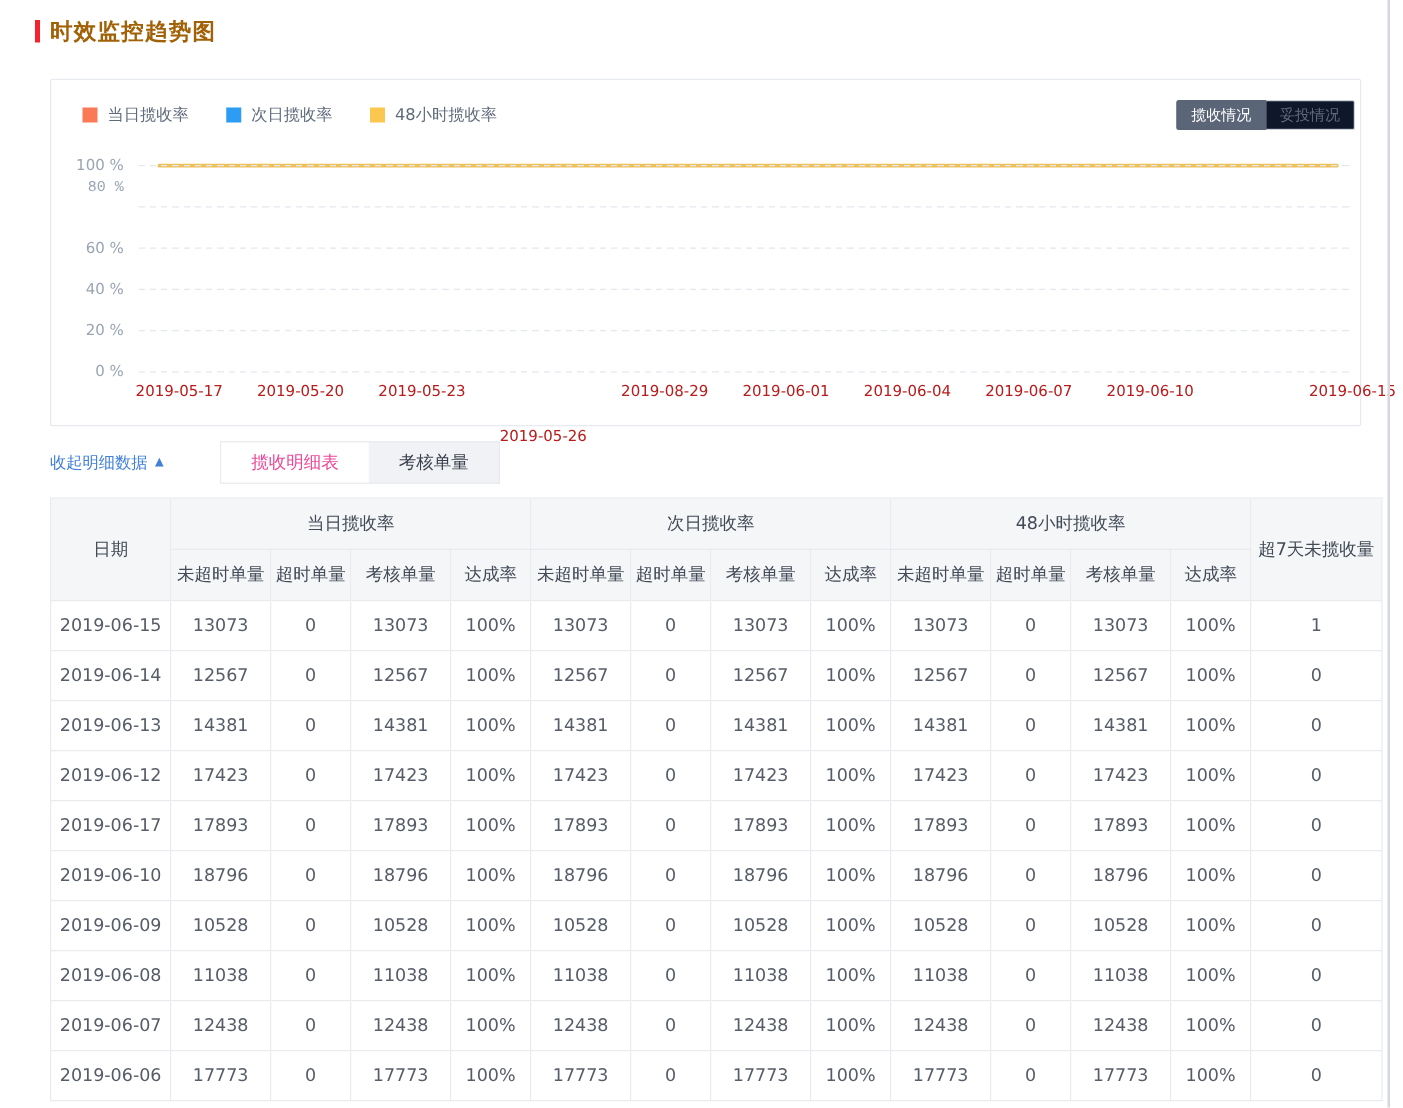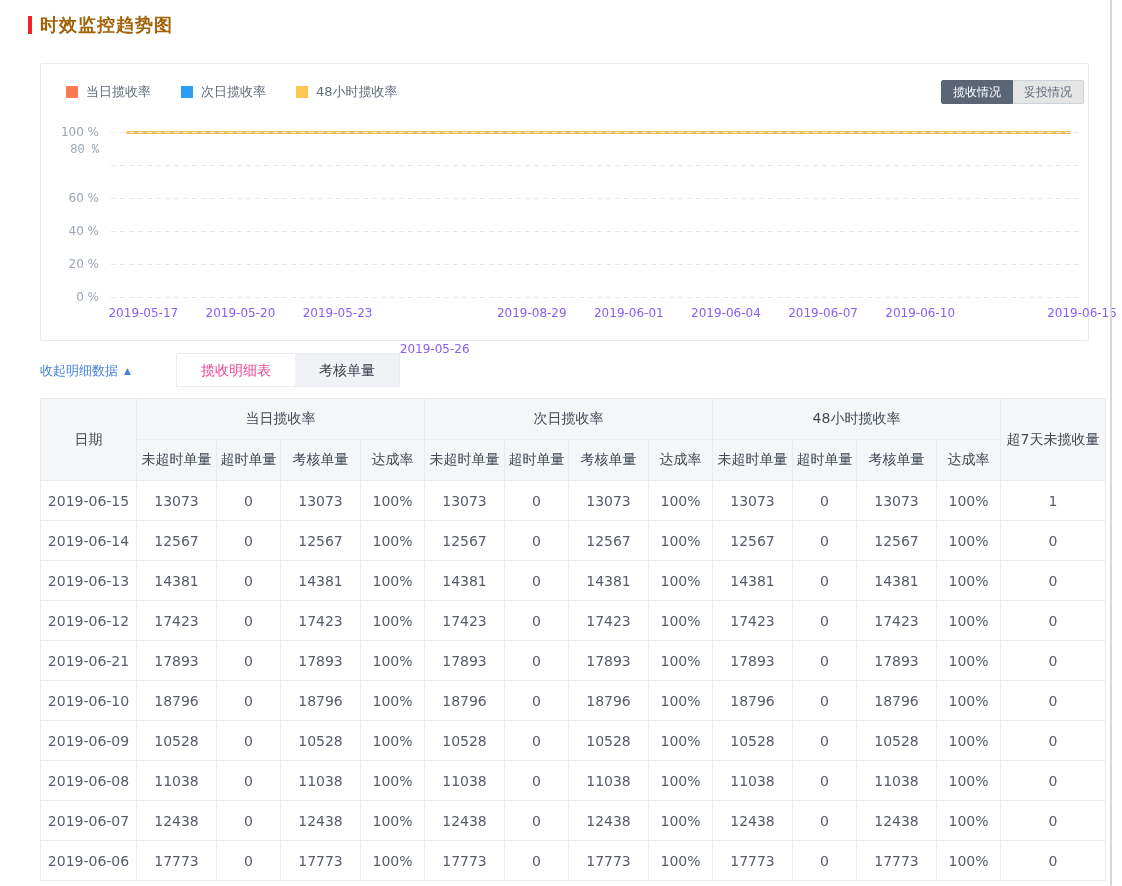--- a/index.html
+++ b/index.html
@@ -16,29 +16,29 @@
   .chart-panel { position:relative; margin:28px 0 0 40px; width:1049px; height:278px;
     border:1px solid #e7eaee; border-radius:2px; background:#fff; }
   .panel-top { position:absolute; top:16px; left:25px; right:4px; display:flex;
     justify-content:space-between; align-items:center; }
   .legend { display:flex; }
   .legend-item { display:flex; align-items:center; font-size:13px; color:#5f6b7b; margin-right:30px; cursor:pointer; }
   .legend-swatch { width:12px; height:12px; margin-right:8px; }
   .toggle-group { display:flex; }
   .toggle-btn { font-size:12px; line-height:16px; padding:3px 11px; cursor:pointer; white-space:nowrap; }
   .toggle-btn.active { background:#5a6577; color:#fff; border:1px solid #5a6577; border-radius:2px 0 0 2px; }
-  .toggle-btn.inactive { background:#e5e5e5; color:#606a78; border:1px solid #ccd2d9; border-left:none; border-radius:0 2px 2px 0; }
+  .toggle-btn.inactive { background:#0f172a; color:#606a78; border:1px solid #ccd2d9; border-left:none; border-radius:0 2px 2px 0; }
 
   .plot { position:absolute; left:70px; right:6px; top:68px; height:165px; }
   .grid-line { position:absolute; left:0; right:0; height:1px;
     background:repeating-linear-gradient(90deg,#e3e8ef 0 5px,transparent 5px 9px); }
   .y-label { position:absolute; right:calc(100% + 12px); transform:translateY(-50%);
     font-size:12px; color:#9aa5b4; white-space:nowrap; }
   .series-line { position:absolute; top:-1px; left:15px; right:11px; height:3px; border-radius:2px; }
-  .x-label { position:absolute; top:174px; transform:translateX(-50%); font-size:12px; color:#8b5cf6; white-space:nowrap; }
+  .x-label { position:absolute; top:174px; transform:translateX(-50%); font-size:12px; color:#b91c1c; white-space:nowrap; }
 
   
   .collapse-link { display:inline-flex; align-items:center; margin:13px 0 0 40px;
     font-size:13px; color:#4381d8; cursor:pointer; text-decoration:none; }
   .collapse-arrow { font-size:9px; margin-left:6px; }
 
   
   .tabs { display:inline-flex; margin:12px 0 0 40px; background:#f0f2f5; border:1px solid #e8ebef; }
   .tab { padding:0 24px; line-height:32px; font-size:14px; color:#3a414d; cursor:pointer; white-space:nowrap; }
   .tab.active { background:#fff; color:#ec4899; }
@@ -217,21 +217,21 @@
         <td>0</td>
         <td>17423</td>
         <td>100%</td>
         <td>17423</td>
         <td>0</td>
         <td>17423</td>
         <td>100%</td>
         <td>0</td>
       </tr>
       <tr>
-        <td>2019-06-21</td>
+        <td>2019-06-17</td>
         <td>17893</td>
         <td>0</td>
         <td>17893</td>
         <td>100%</td>
         <td>17893</td>
         <td>0</td>
         <td>17893</td>
         <td>100%</td>
         <td>17893</td>
         <td>0</td>

